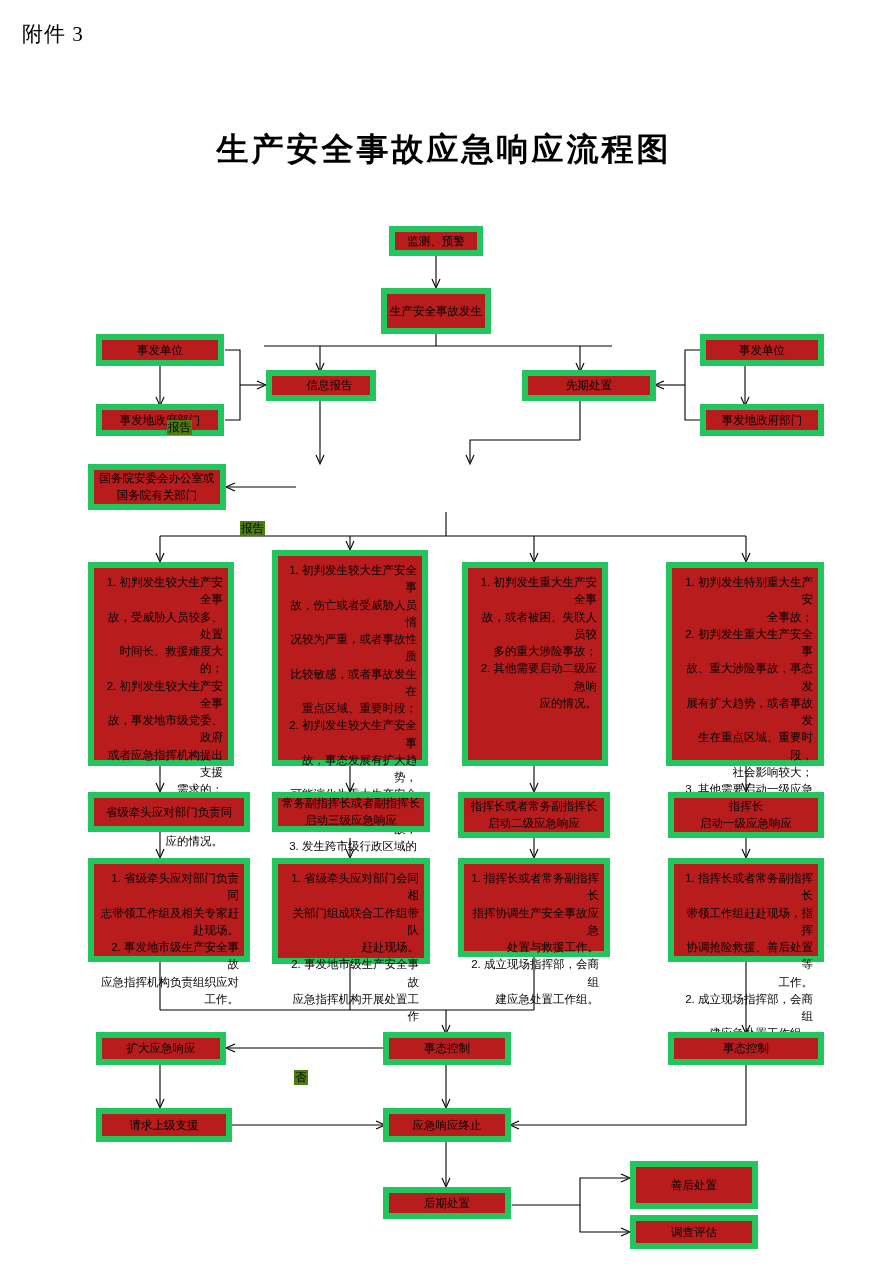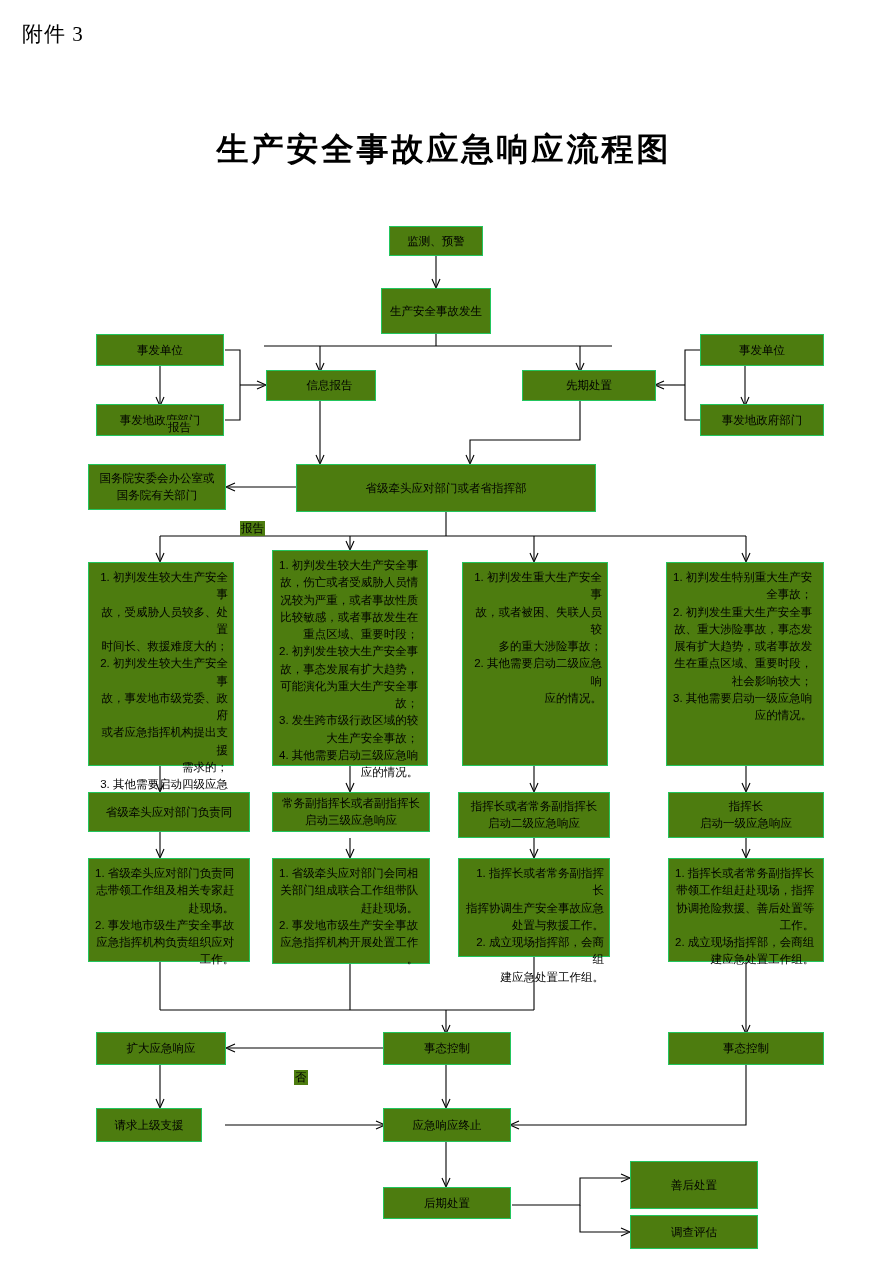--- a/index.html
+++ b/index.html
@@ -35,22 +35,22 @@
     text-align: center;
     font-family: "Liberation Serif", serif;
     font-weight: bold;
     font-size: 32px;
     letter-spacing: 3px;
     padding-left: 8px;
   }
   .node {
     position: absolute;
     box-sizing: border-box;
-    border: 1px solid #22c55e;
-    background: #4d7c0f;
+    border: 6px solid #22c55e;
+    background: #b91c1c;
     font-size: 11.5px;
     line-height: 1.45;
     display: flex;
     align-items: center;
     justify-content: center;
     text-align: center;
     padding: 2px 3px;
     white-space: pre-line;
   }
   .node.list {
@@ -198,21 +198,20 @@
 
   <div class="node" style="left:266px; top:370px; width:110px; height:31px;padding-left:20px;">信息报告</div>
   <div class="node" style="left:522px; top:370px; width:134px; height:31px;">先期处置</div>
 
   <div class="node" style="left:700px; top:334px; width:124px; height:32px;">事发单位</div>
   <div class="node" style="left:700px; top:404px; width:124px; height:32px;">事发地政府部门</div>
 
   <div class="node" style="left:88px; top:464px; width:138px; height:46px; line-height:1.5;">国务院安委会办公室或
 国务院有关部门</div>
   <div class="edge-label" style="left:240px; top:477px;">报告</div>
-  <div class="node" style="left:296px; top:464px; width:300px; height:48px;">省级牵头应对部门或者省指挥部</div>
 
   <div class="node list" style="left:88px; top:562px; width:146px; height:204px;">1. 初判发生较大生产安全事
 故，受威胁人员较多、处置
 时间长、救援难度大的；
 2. 初判发生较大生产安全事
 故，事发地市级党委、政府
 或者应急指挥机构提出支援
 需求的；
 3. 其他需要启动四级应急响
 应的情况。</div>
@@ -275,20 +274,20 @@
 工作。
 2. 成立现场指挥部，会商组
 建应急处置工作组。</div>
 
   <div class="node" style="left:96px; top:1032px; width:130px; height:33px;">扩大应急响应</div>
   <div class="node" style="left:383px; top:1032px; width:128px; height:33px;">事态控制</div>
   <div class="node" style="left:668px; top:1032px; width:156px; height:33px;">事态控制</div>
   <div class="edge-label" style="left:294px; top:1026px;">否</div>
   <div class="edge-label" style="left:452px; top:1080px;">是</div>
 
-  <div class="node" style="left:96px; top:1108px; width:106px; height:34px;">请求上级支援</div>
+  <div class="node" style="left:96px; top:1108px; width:136px; height:34px;">请求上级支援</div>
   <div class="node" style="left:383px; top:1108px; width:128px; height:34px;">应急响应终止</div>
 
   <div class="node" style="left:383px; top:1187px; width:128px; height:32px;">后期处置</div>
   <div class="node" style="left:630px; top:1161px; width:128px; height:48px;">善后处置</div>
   <div class="node" style="left:630px; top:1215px; width:128px; height:34px;">调查评估</div>
 
 </div>
 
 </body></html>

